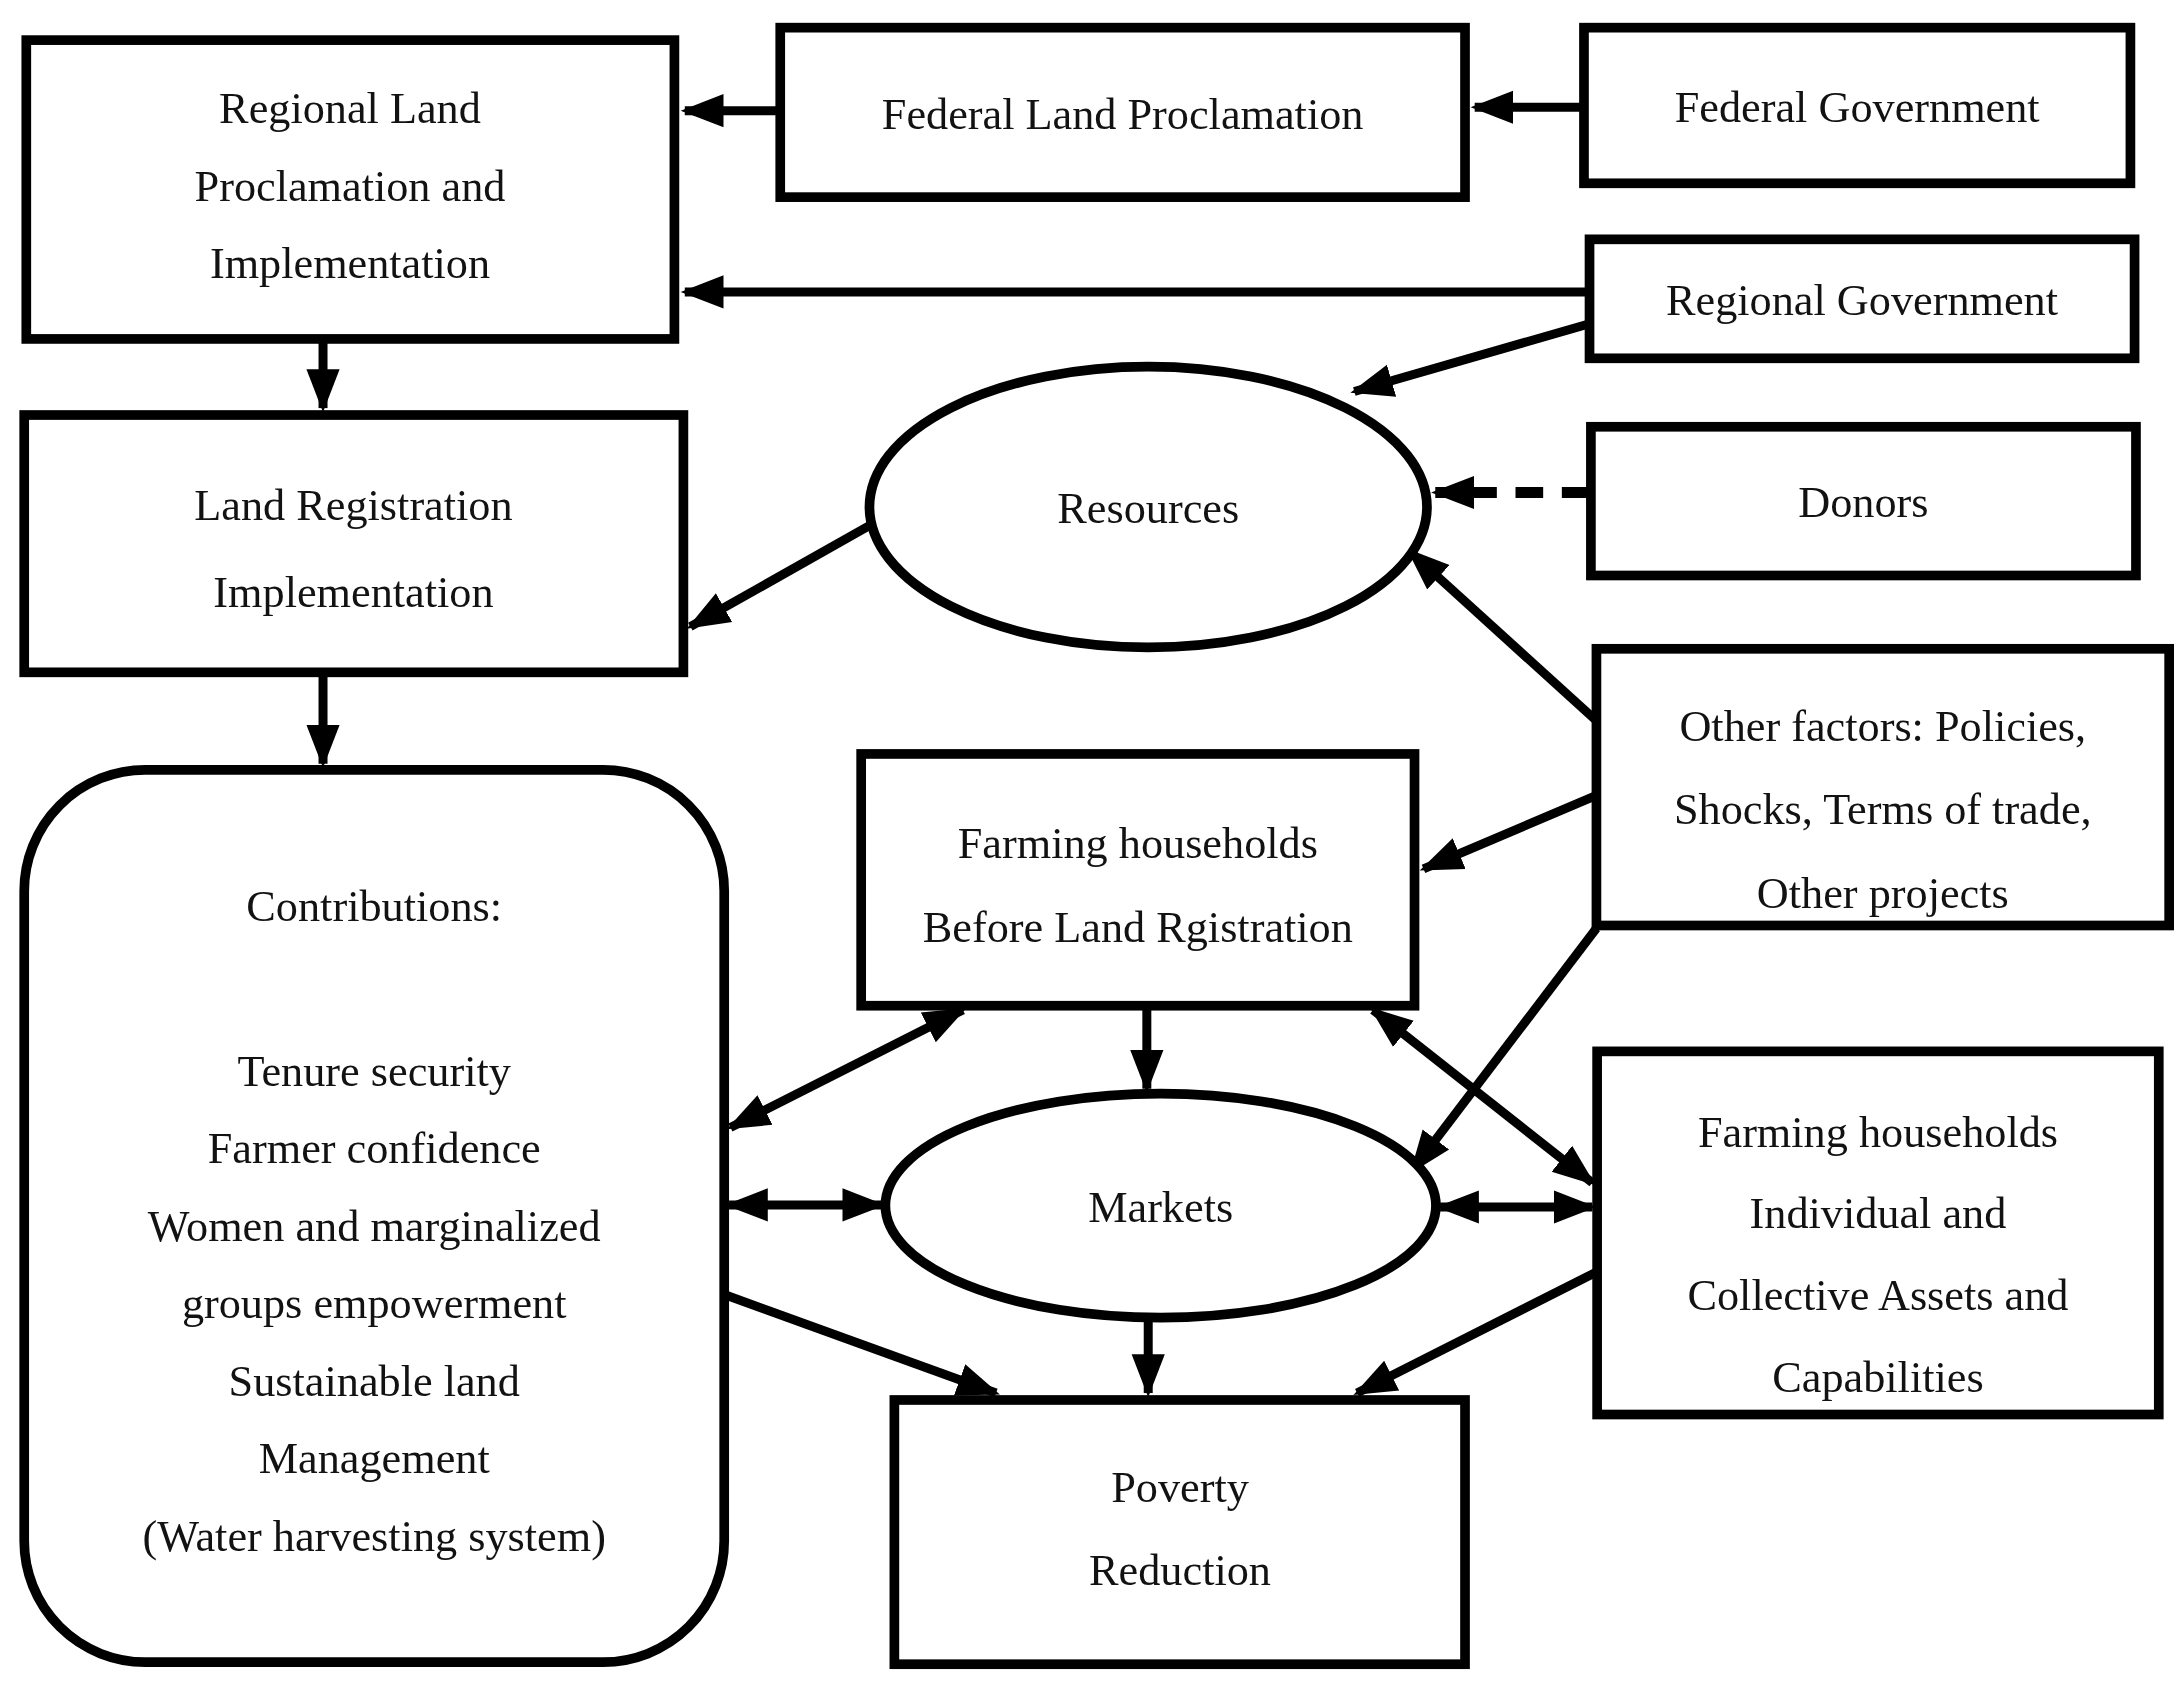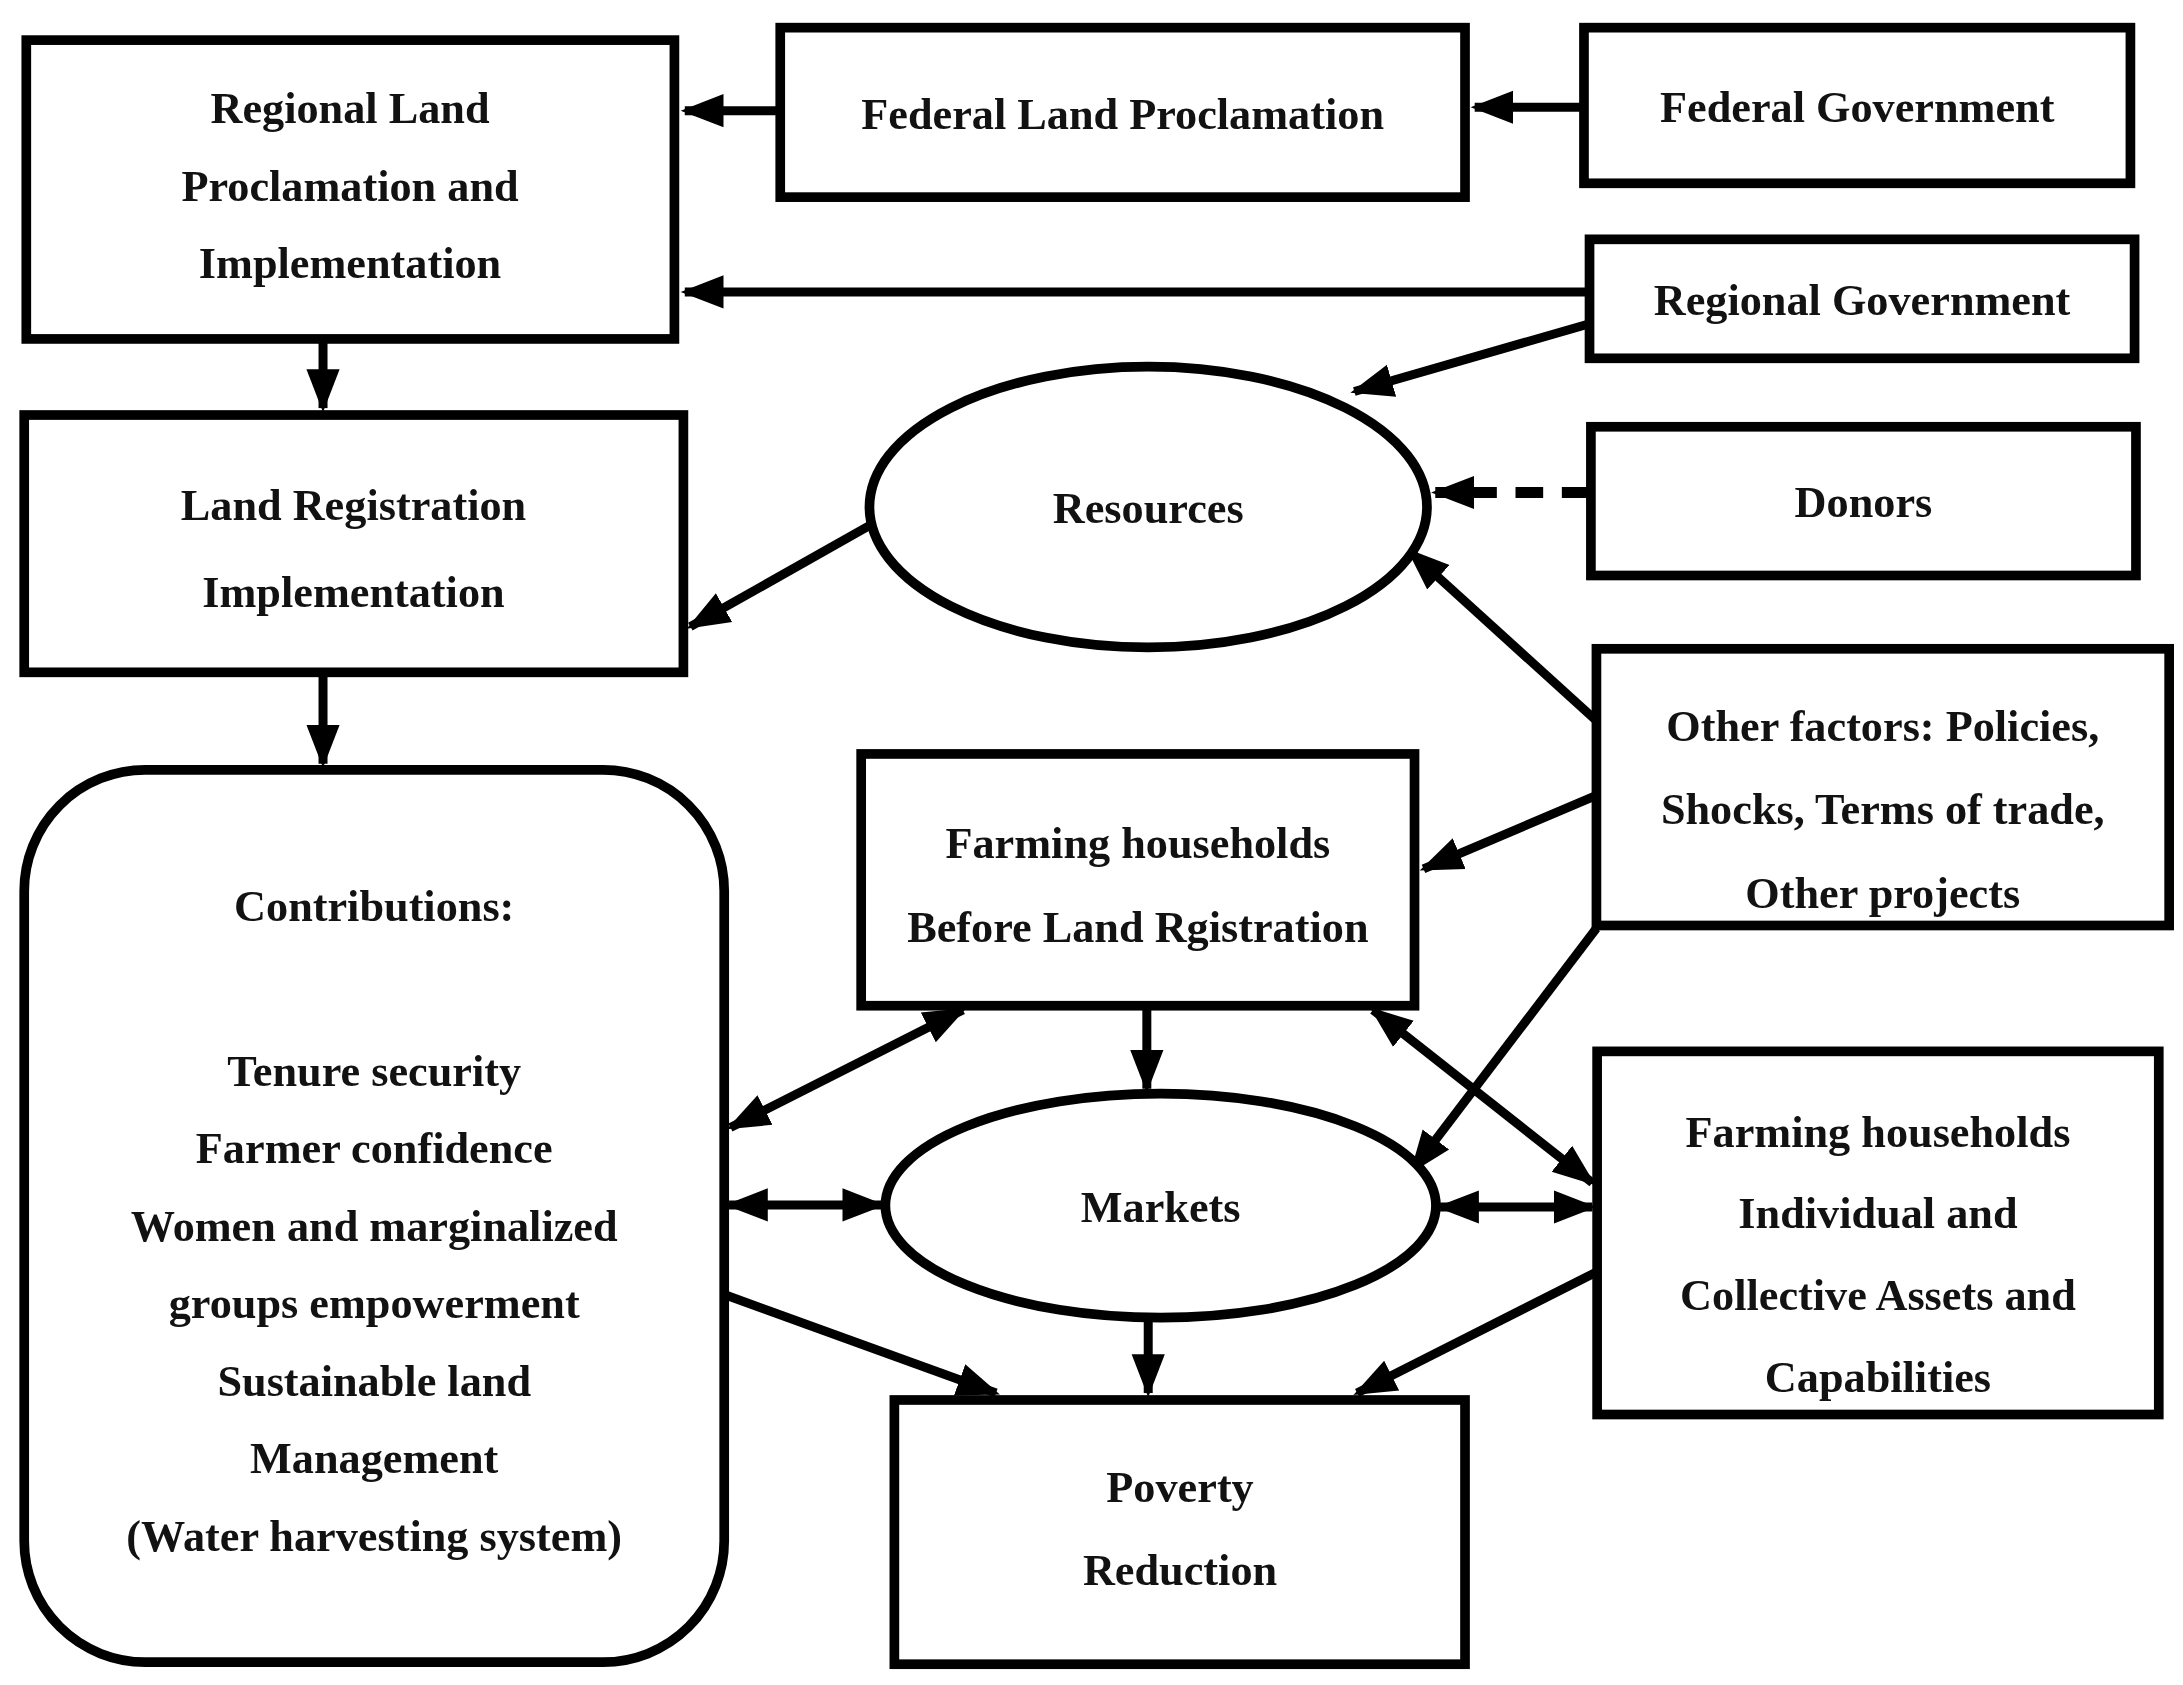--- a/index.html
+++ b/index.html
@@ -3,21 +3,20 @@
 <meta charset="utf-8">
 <style>
   html, body {
     margin: 0;
     padding: 0;
     background: #ffffff;
   }
   .figure-wrap {
     width: 100%;
     background: #ffffff;
-    font-weight: bold;
   }
   svg {
     display: block;
     width: 100%;
     height: auto;
     background: #ffffff;
   }
   .node-shape {
     fill: #ffffff;
     stroke: #000000;

